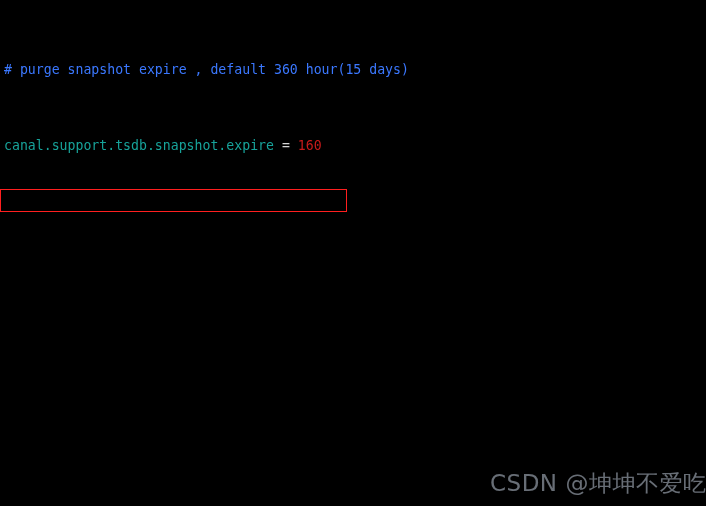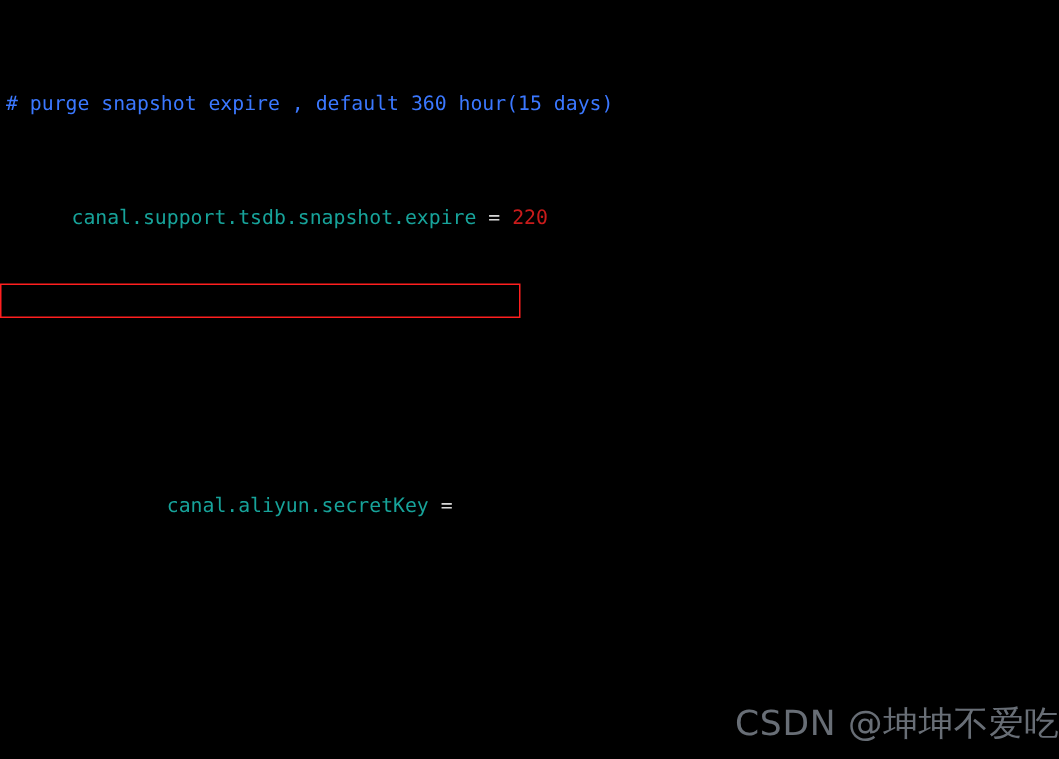--- a/index.html
+++ b/index.html
@@ -24,21 +24,20 @@
     top: 2px;
     white-space: pre;
     font-family: "DejaVu Sans Mono", "Liberation Mono", monospace;
     font-size: 13.2px;
     line-height: 19.2px;
   }
   .line {
     height: 19.2px;
     white-space: pre;
     font-family: "DejaVu Sans Mono", "Liberation Mono", monospace;
-    text-align: center;
   }
   .cmt   { color: #3b78ff; }
   .key   { color: #17a39a; }
   .eq    { color: #d6d6d6; }
   .val   { color: #c91b1b; }
 
   #redbox {
     position: absolute;
     left: 0px;
     top: 189px;
@@ -62,27 +61,26 @@
 </style>
 </head>
 <body>
 
 <div id="screen">
 
   <div id="code">
 
     <div class="line"><span class="cmt"># purge snapshot expire , default 360 hour(15 days)</span></div>
 
-    <div class="line"><span class="key">canal.support.tsdb.snapshot.expire</span><span class="eq"> = </span><span class="val">220</span></div>
+    <div class="line"><span class="key">canal.support.tsdb.snapshot.expire</span><span class="eq"> = </span><span class="val">160</span></div>
 
     <div class="line"><span></span></div>
 
 
 
-    <div class="line"><span class="key">canal.aliyun.secretKey</span><span class="eq"> =</span></div>
 
     
 
     
 
     
 
     
 
     

